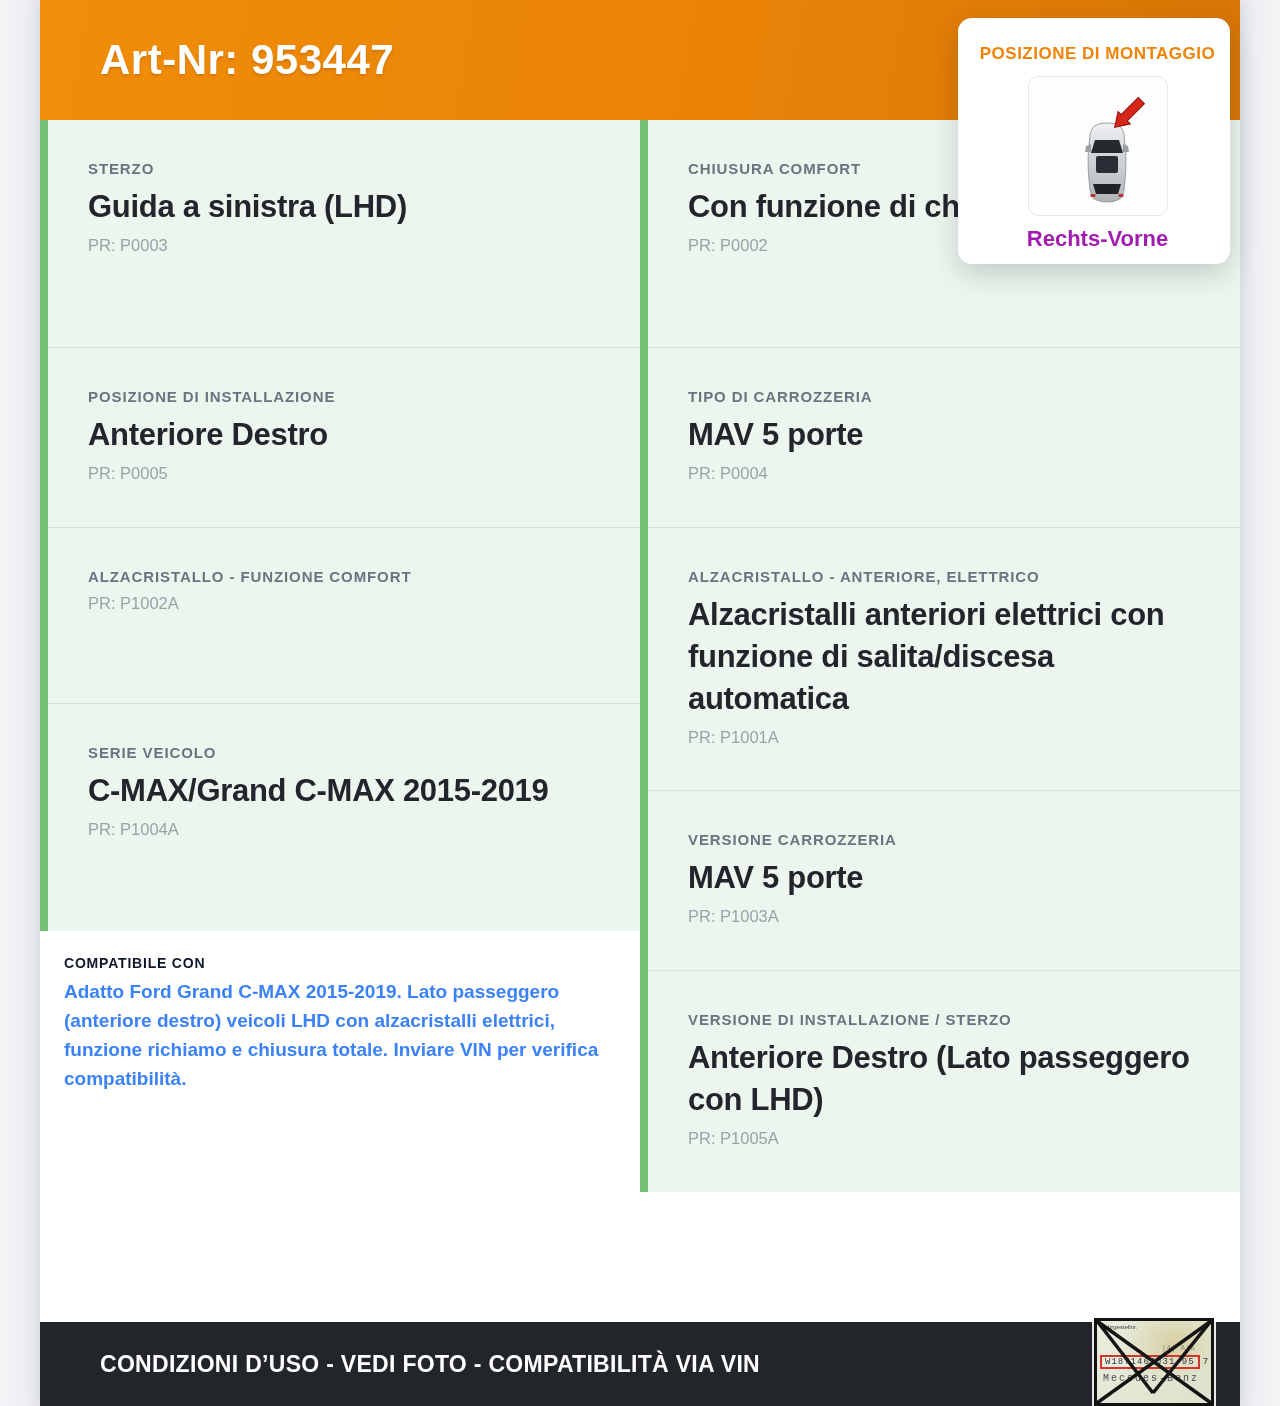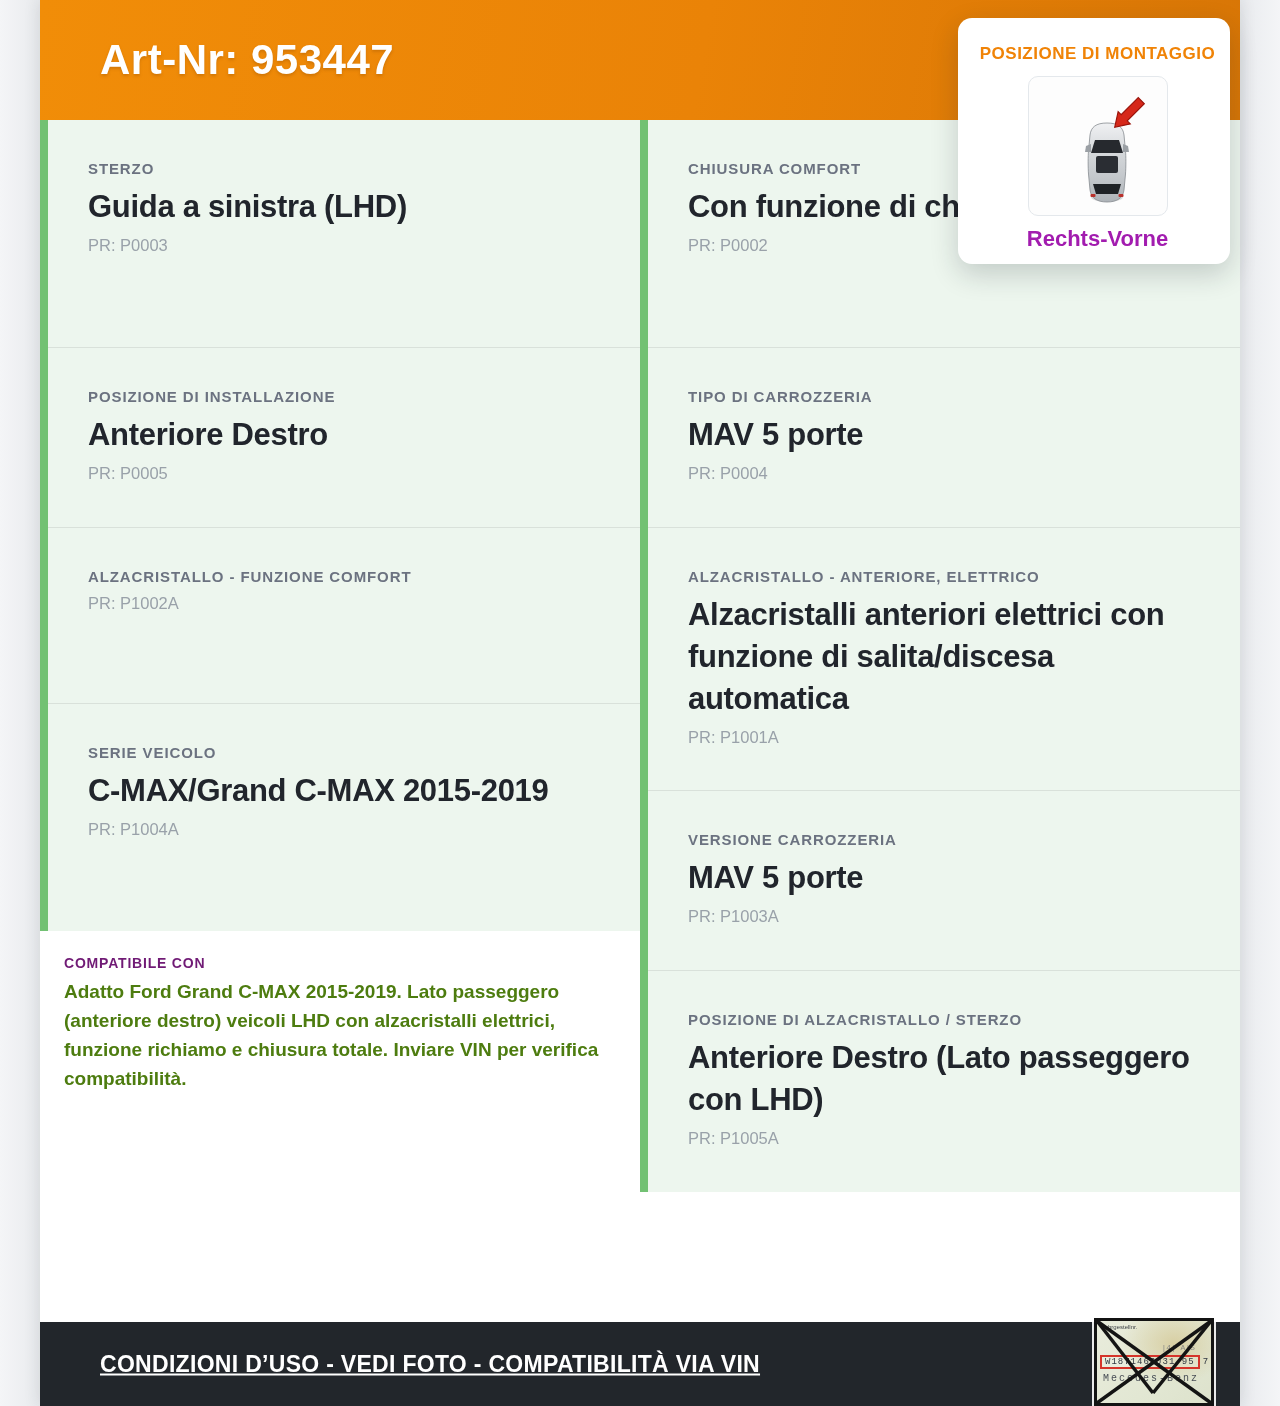--- a/index.html
+++ b/index.html
@@ -29,38 +29,38 @@
   
   .col-left  .card:nth-child(1){height:227px} .col-left  .card:nth-child(2){height:180px}
   .col-left  .card:nth-child(3){height:176px} .col-left  .card:nth-child(4){height:228px}
   .col-left  .card:nth-child(5){height:221px}
   .col-right .card:nth-child(1){height:227px} .col-right .card:nth-child(2){height:180px}
   .col-right .card:nth-child(3){height:263px} .col-right .card:nth-child(4){height:180px}
   .col-right .card:nth-child(5){height:222px}
 
   
   .compat { background:#fff; height:170px; padding:24px 24px 0 24px; overflow:hidden; }
-  .compat-label { font-size:14px; line-height:16px; font-weight:bold; color:#701a75; letter-spacing:.8px; }
-  .compat-text { margin-top:6px; font-size:19px; line-height:29px; font-weight:bold; color:#4d7c0f; }
+  .compat-label { font-size:14px; line-height:16px; font-weight:bold; color:#0f172a; letter-spacing:.8px; }
+  .compat-text { margin-top:6px; font-size:19px; line-height:29px; font-weight:bold; color:#3b82f6; }
 
   
   .mount-card { position:absolute; left:918px; top:18px; width:272px; height:246px;
                 background:#fff; border-radius:14px; box-shadow:0 10px 28px rgba(25,35,45,.20);
                 text-align:center; padding-top:26px;padding-left:7px; }
   .mount-label { font-size:17px; font-weight:bold; color:#f08306; letter-spacing:.5px; }
   .mount-imgbox { position:relative; width:140px; height:140px; margin:12px auto 10px;
                   border:1px solid #e4e8ec; border-radius:10px; background:#fdfdfd; }
   .car-svg { position:absolute; left:53px; top:44px; }
   .arrow-svg { position:absolute; left:80px; top:18px; }
   .mount-caption { font-size:22px; font-weight:bold; color:#a21caf; }
 
   
   .footer { position:absolute; left:0; bottom:0; width:1200px; height:84px; background:#22262b; }
   .footer-text { position:absolute; left:60px; top:50%; transform:translateY(-50%);
-                 font-size:23px; font-weight:bold; color:#fff; letter-spacing:.3px; white-space:nowrap;text-decoration:underline; }
+                 font-size:23px; font-weight:bold; color:#fff; letter-spacing:.3px; white-space:nowrap; }
 
   
   .stamp { position:absolute; right:26px; top:-4px; width:120px; height:88px;
            border:3px solid #131313; box-shadow:0 0 0 2px rgba(255,255,255,.9);
            background:radial-gradient(ellipse at 68% 28%, #d8cfa3 0%, rgba(216,207,163,0) 48%),
                       linear-gradient(135deg,#e9ecdc 0%,#e2e7d3 60%,#dde2cc 100%);
            overflow:hidden; }
   .stamp-lines { position:absolute; left:0; top:0; }
   .stamp-doclabel { position:absolute; left:4px; top:3px; font-size:6px; color:#3c4046; }
   .stamp-faint { position:absolute; right:16px; top:22px; font-family:"Liberation Mono",monospace;
@@ -126,21 +126,21 @@
           <div class="card-label">ALZACRISTALLO - ANTERIORE, ELETTRICO</div>
           <h2 class="card-title">Alzacristalli anteriori elettrici con funzione di salita/discesa automatica</h2>
           <div class="card-pr">PR: P1001A</div>
         </section>
         <section class="card">
           <div class="card-label">VERSIONE CARROZZERIA</div>
           <h2 class="card-title">MAV 5 porte</h2>
           <div class="card-pr">PR: P1003A</div>
         </section>
         <section class="card">
-          <div class="card-label">POSIZIONE DI ALZACRISTALLO / STERZO</div>
+          <div class="card-label">VERSIONE DI INSTALLAZIONE / STERZO</div>
           <h2 class="card-title">Anteriore Destro (Lato passeggero con LHD)</h2>
           <div class="card-pr">PR: P1005A</div>
         </section>
       </div>
     </div>
 
     <footer class="footer">
       <div class="footer-text">CONDIZIONI D’USO - VEDI FOTO - COMPATIBILITÀ VIA VIN</div>
 
       <div class="stamp">

